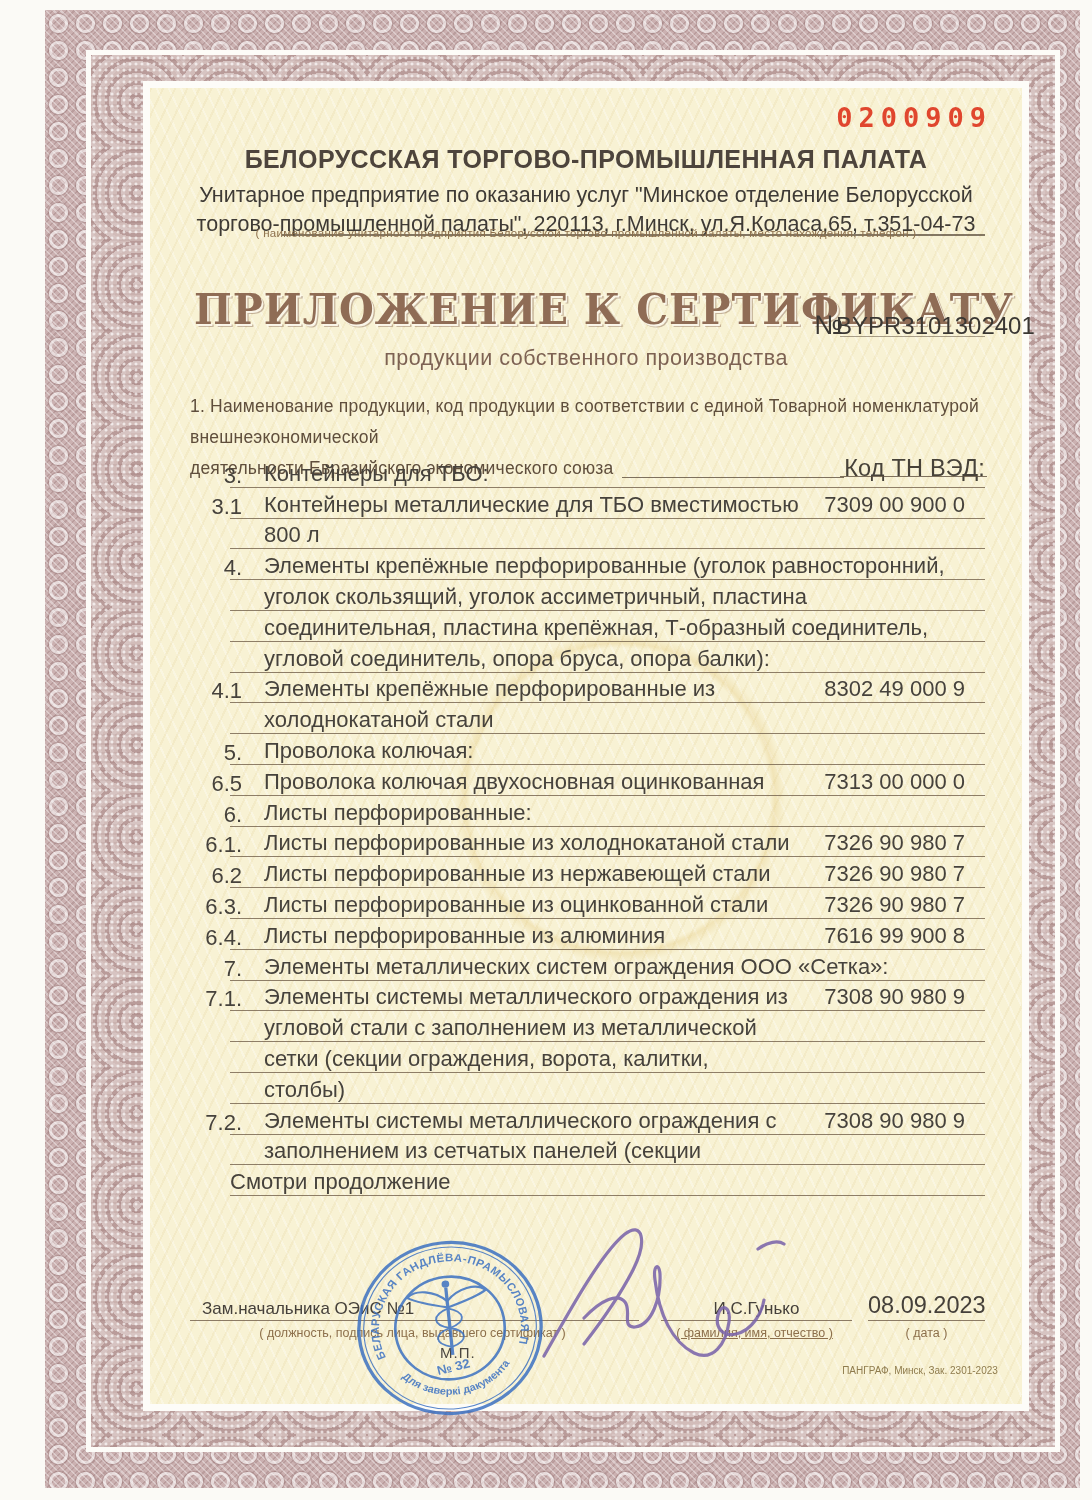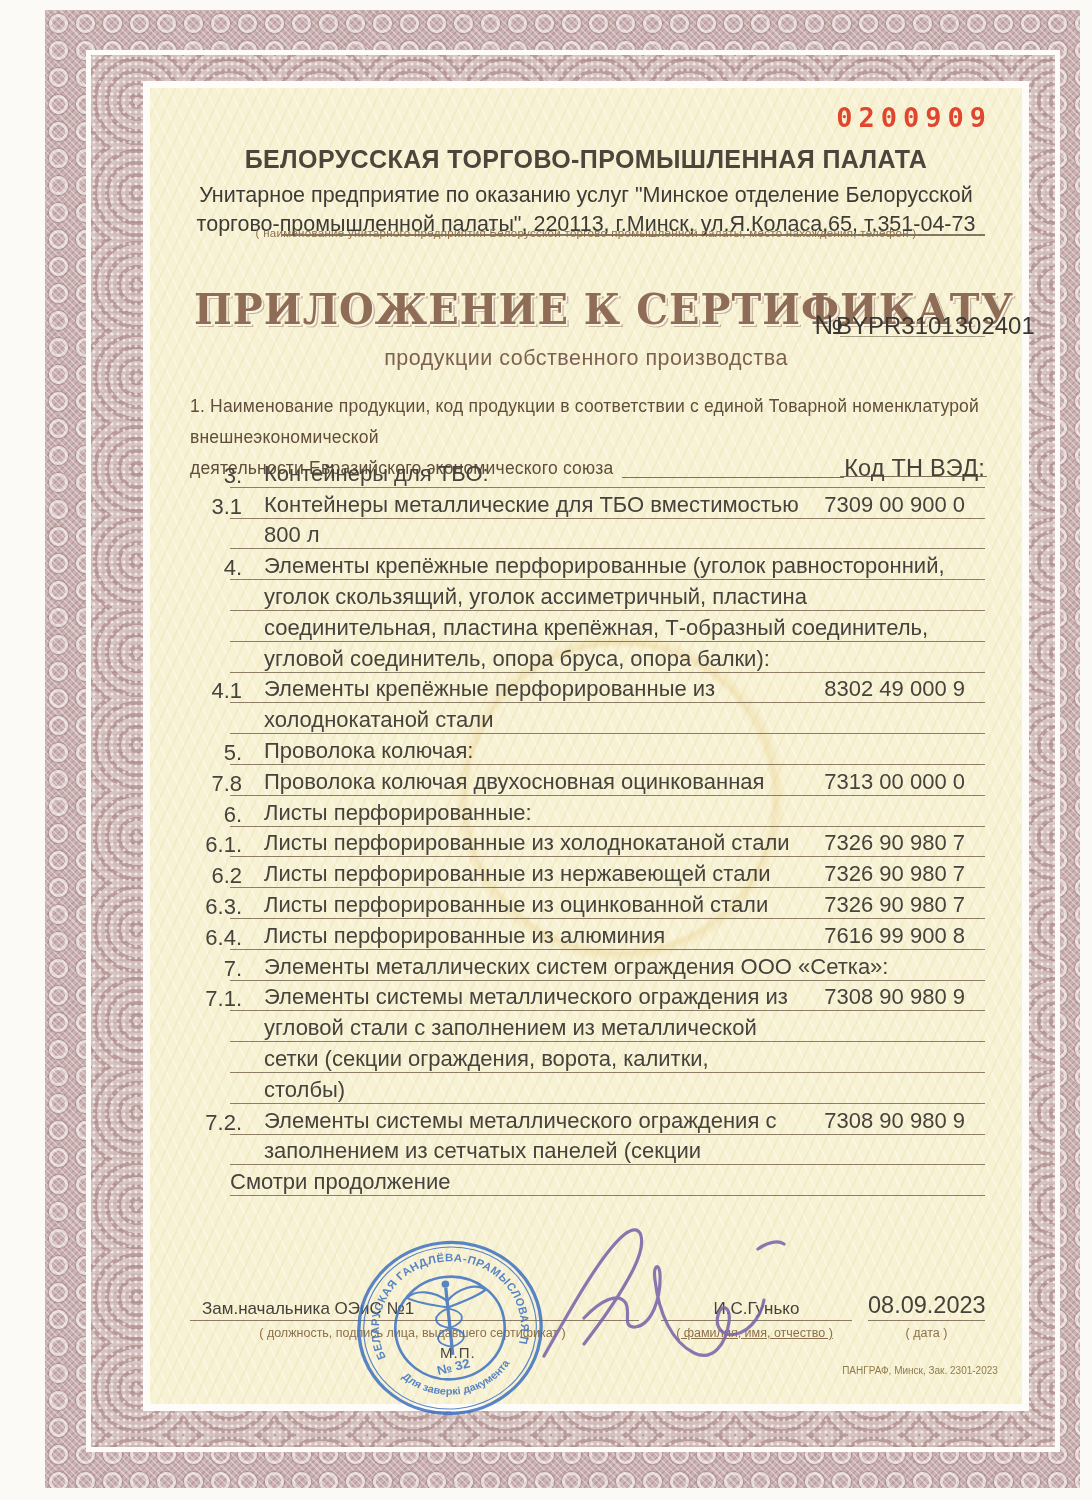--- a/index.html
+++ b/index.html
@@ -184,21 +184,21 @@
         <span class="code"></span>
       </div>
 
       <div class="row">
         <span class="num">5.</span>
         <span class="txt">Проволока колючая:</span>
         <span class="code"></span>
       </div>
 
       <div class="row">
-        <span class="num">7.8</span>
+        <span class="num">6.5</span>
         <span class="txt">Проволока колючая двухосновная оцинкованная</span>
         <span class="code">7313 00 000 0</span>
       </div>
 
       <div class="row">
         <span class="num">6.</span>
         <span class="txt">Листы перфорированные:</span>
         <span class="code"></span>
       </div>
 

